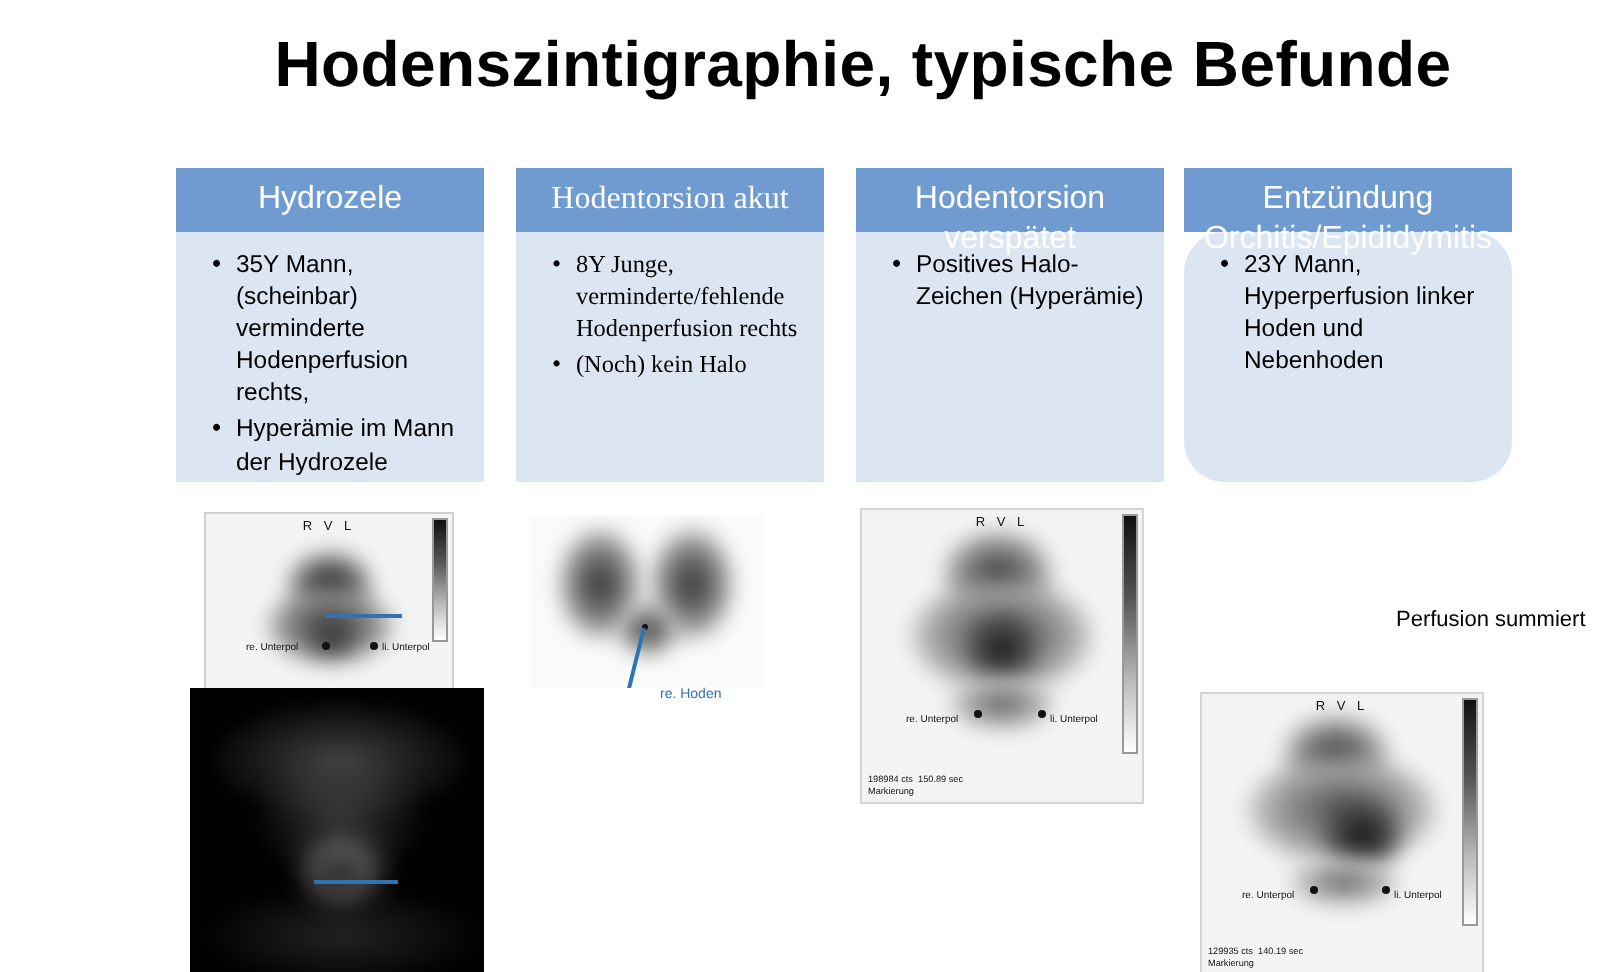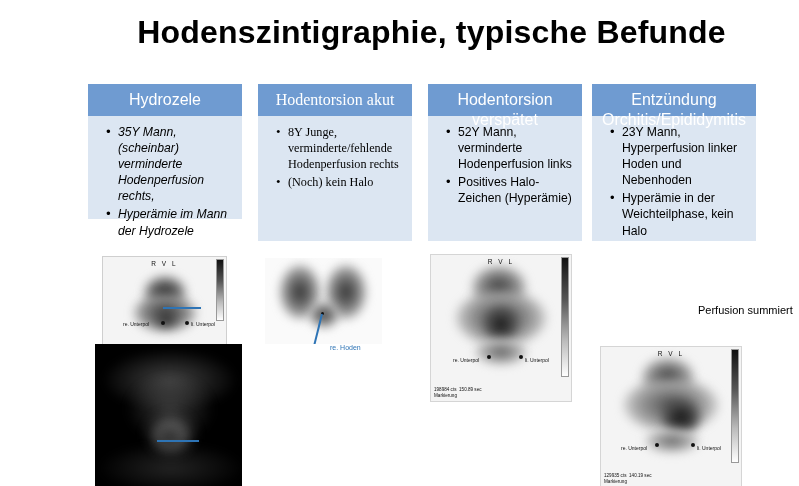--- a/index.html
+++ b/index.html
@@ -171,21 +171,21 @@
 </style>
 </head>
 <body>
 
 <div class="slide">
 
   <div class="slide-title">Hodenszintigraphie, typische Befunde</div>
 
   <div class="column" style="left:88px; width:154px;">
     <div class="col-header" style="height:32px;">Hydrozele</div>
-    <div class="col-body" style="height:103px;font-style:italic;">
+    <div class="col-body" style="height:125px;">
       <ul class="bullets">
         <li>35Y Mann,(scheinbar) verminderte Hodenperfusion rechts,</li>
         <li>Hyperämie im Mann der Hydrozele</li>
       </ul>
     </div>
   </div>
 
   <div class="column" style="left:258px; width:154px;font-family:Liberation Serif, serif;">
     <div class="col-header" style="height:32px;">Hodentorsion akut</div>
     <div class="col-body" style="height:125px;">
@@ -193,32 +193,30 @@
         <li>8Y Junge, verminderte/fehlende Hodenperfusion rechts</li>
         <li>(Noch) kein Halo</li>
       </ul>
     </div>
   </div>
 
   <div class="column" style="left:428px; width:154px;">
     <div class="col-header" style="height:32px;">Hodentorsion verspätet</div>
     <div class="col-body" style="height:125px;">
       <ul class="bullets">
-        <li>52Y Mann, verminderte Hodenperfusion links</li>
         <li>Positives Halo-Zeichen (Hyperämie)</li>
       </ul>
     </div>
   </div>
 
   <div class="column" style="left:592px; width:164px;">
     <div class="col-header" style="height:32px;">Entzündung Orchitis/Epididymitis</div>
-    <div class="col-body" style="height:125px;">
+    <div class="col-body" style="height:125px;border-radius:20px;">
       <ul class="bullets">
         <li>23Y Mann, Hyperperfusion linker Hoden und Nebenhoden</li>
-        <li>Hyperämie in der Weichteilphase, kein Halo</li>
       </ul>
     </div>
   </div>
 
   <div class="img-box" style="left:102px; top:256px; width:123px; height:88px; border:1px solid #cfcfcf;">
     <div class="scan">
       <div class="scan-inner">
         <div class="blob" style="left:40px; top:18px; width:44px; height:34px; background:radial-gradient(ellipse at center, #2b2b2b 0%, #6a6a6a 45%, rgba(200,200,200,0) 78%);"></div>
         <div class="blob" style="left:30px; top:36px; width:64px; height:40px; background:radial-gradient(ellipse at center, #3c3c3c 0%, #8a8a8a 50%, rgba(220,220,220,0) 80%);"></div>
         <div class="blob" style="left:52px; top:52px; width:22px; height:18px; background:radial-gradient(ellipse at center, #1b1b1b 0%, #5a5a5a 55%, rgba(220,220,220,0) 85%);"></div>

